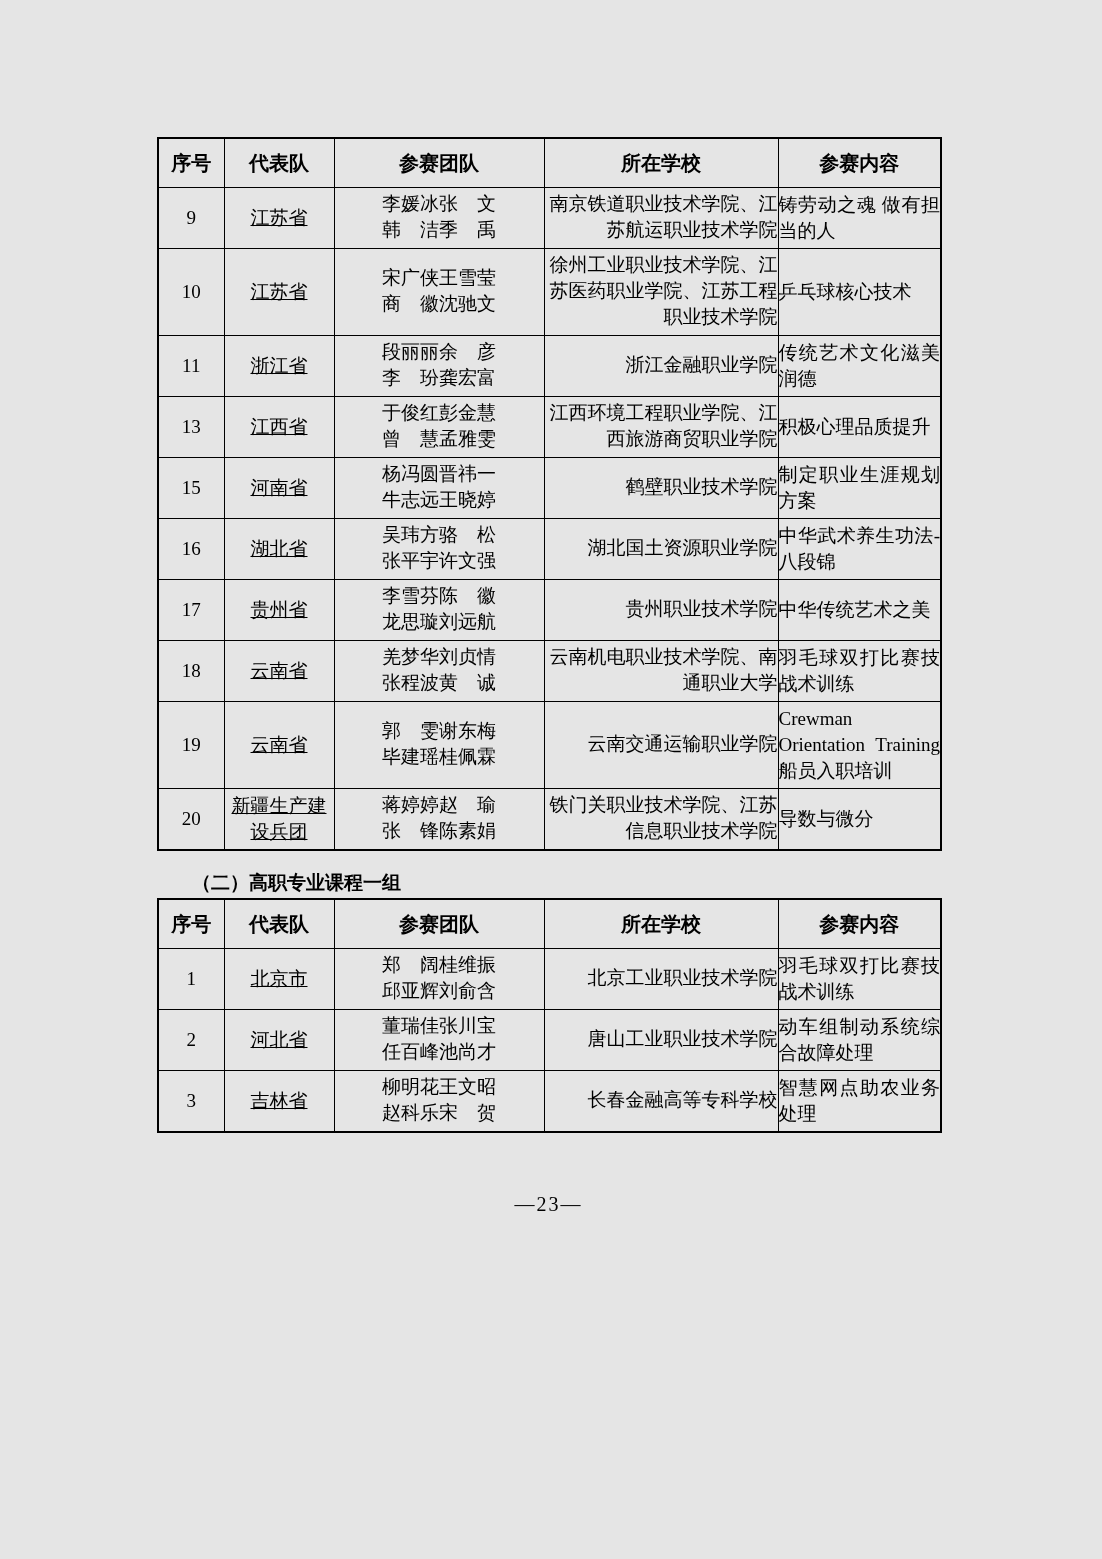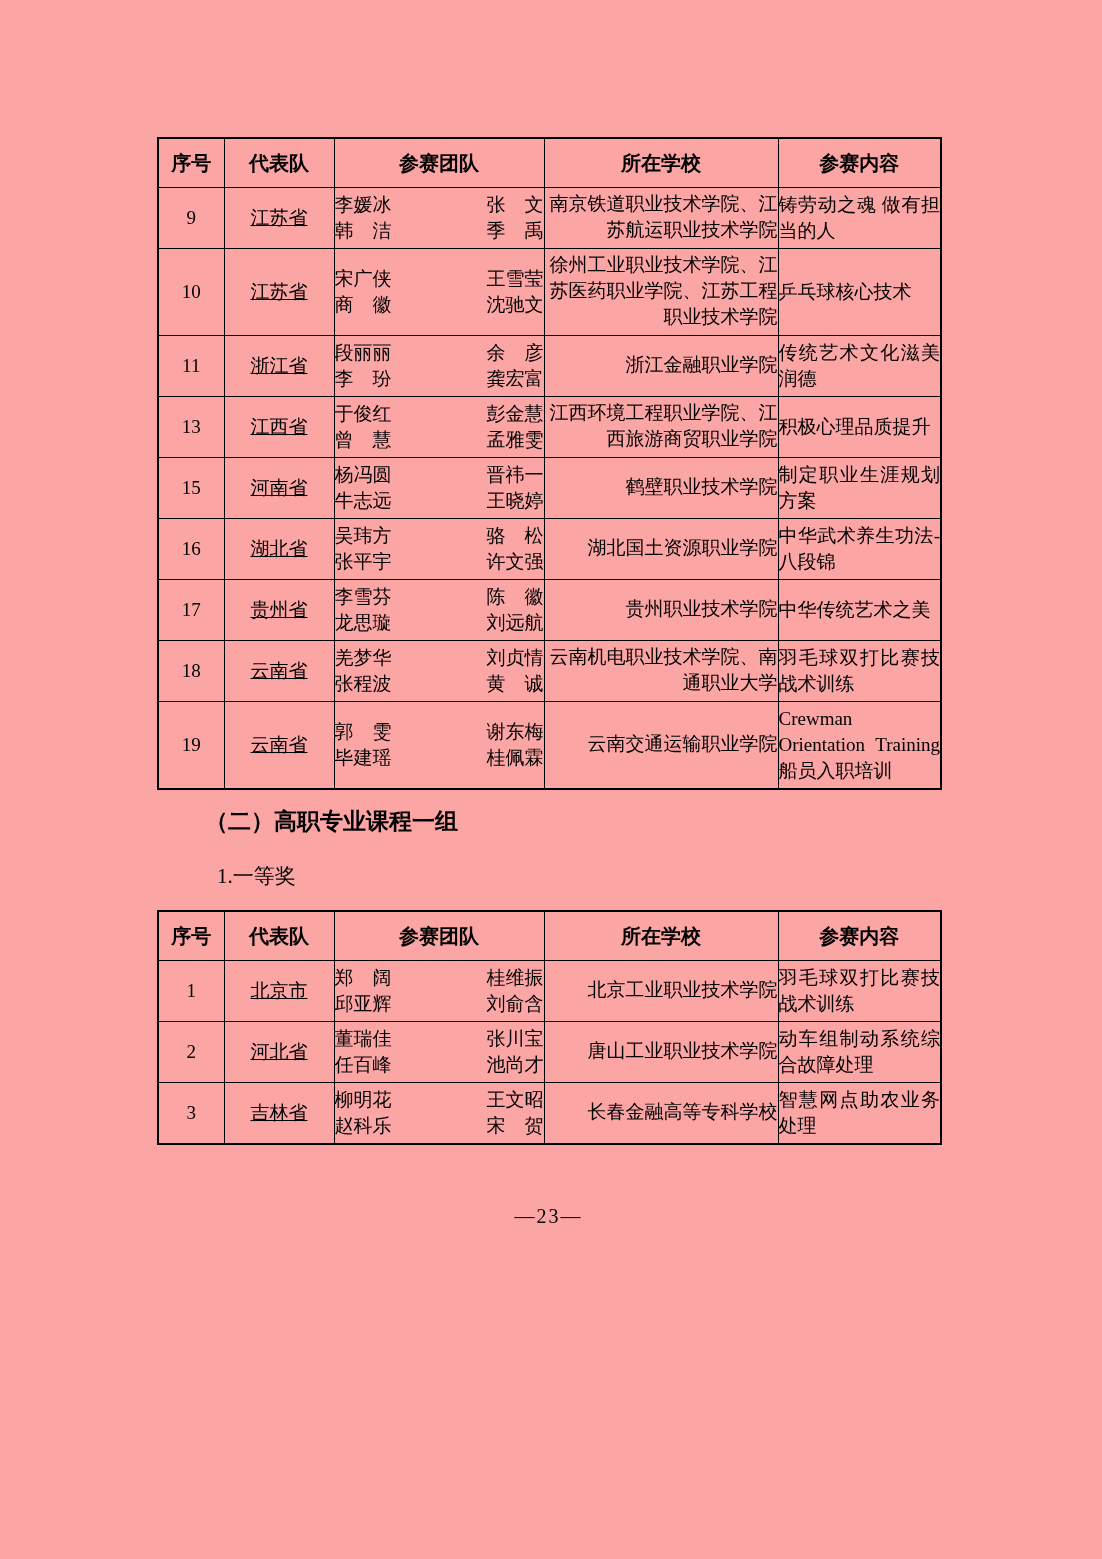--- a/index.html
+++ b/index.html
@@ -1,19 +1,19 @@
 <!DOCTYPE html>
 <html><head>
 <meta charset="utf-8">
 <style>
   html,body { margin:0; padding:0; background:#ffffff; }
   .page {
     position:relative;
     width:1102px; height:1559px;
-    background:#fca5a5;
+    background:#e5e5e5;
     box-sizing:border-box;
     padding:137px 0 0 157px;
     color:#000;
     font-family:"Liberation Serif","DejaVu Serif",serif;
   }
   .doc { width:783px; }
 
   table.award {
     width:783px;
     table-layout:fixed;
@@ -33,29 +33,29 @@
     padding:0;
   }
   table.award td {
     font-size:19px;
     line-height:26px;
     padding:4px 0;
   }
   td.cell-no   { text-align:center; }
   td.cell-team { text-align:center; padding:4px 13px;text-decoration:underline; }
   td.cell-members { padding:4px 13px; }
-  .member-line { display:flex; justify-content:space-between; }
+  .member-line { display:flex; justify-content:center;font-family:Liberation Mono, monospace; }
   td.cell-school  { padding:4px 7px; text-align:right;font-family:Liberation Mono, monospace; }
   td.cell-content { padding:4px 8px; text-align:justify; }
 
   .section-heading {
-    margin:16px 0 0 48px;
+    margin:16px 0 0 35px;
     font-family:"Liberation Sans","DejaVu Sans",sans-serif;
     font-weight:bold;
-    font-size:23px;
+    font-size:19px;
     line-height:31px;
   }
   .award-heading {
     margin:26px 0 20px 60px;
     font-size:21px;
     line-height:27px;
   }
   .page-footer {
     width:783px;
     margin-top:60px;
@@ -225,25 +225,40 @@
                 <span>谢东梅</span>
               </div>
               <div class="member-line">
                 <span>毕建瑶</span>
                 <span>桂佩霖</span>
               </div>
             </td>
             <td class="cell-school">云南交通运输职业学院</td>
             <td class="cell-content">Crewman Orientation Training 船员入职培训</td>
           </tr>
+          <tr>
+            <td class="cell-no">20</td>
+            <td class="cell-team">新疆生产建设兵团</td>
+            <td class="cell-members">
+              <div class="member-line">
+                <span>蒋婷婷</span>
+                <span>赵　瑜</span>
+              </div>
+              <div class="member-line">
+                <span>张　锋</span>
+                <span>陈素娟</span>
+              </div>
+            </td>
+            <td class="cell-school">铁门关职业技术学院、江苏信息职业技术学院</td>
+            <td class="cell-content">导数与微分</td>
+          </tr>
         </tbody>
     </table>
 
     <div class="section-heading">（二）高职专业课程一组</div>
-    <div class="award-heading">1.一等奖</div>
 
     <table class="award">
       <colgroup>
         <col style="width:66px">
           <col style="width:110px">
           <col style="width:210px">
           <col style="width:234px">
           <col style="width:163px">
       </colgroup>
       <thead>

